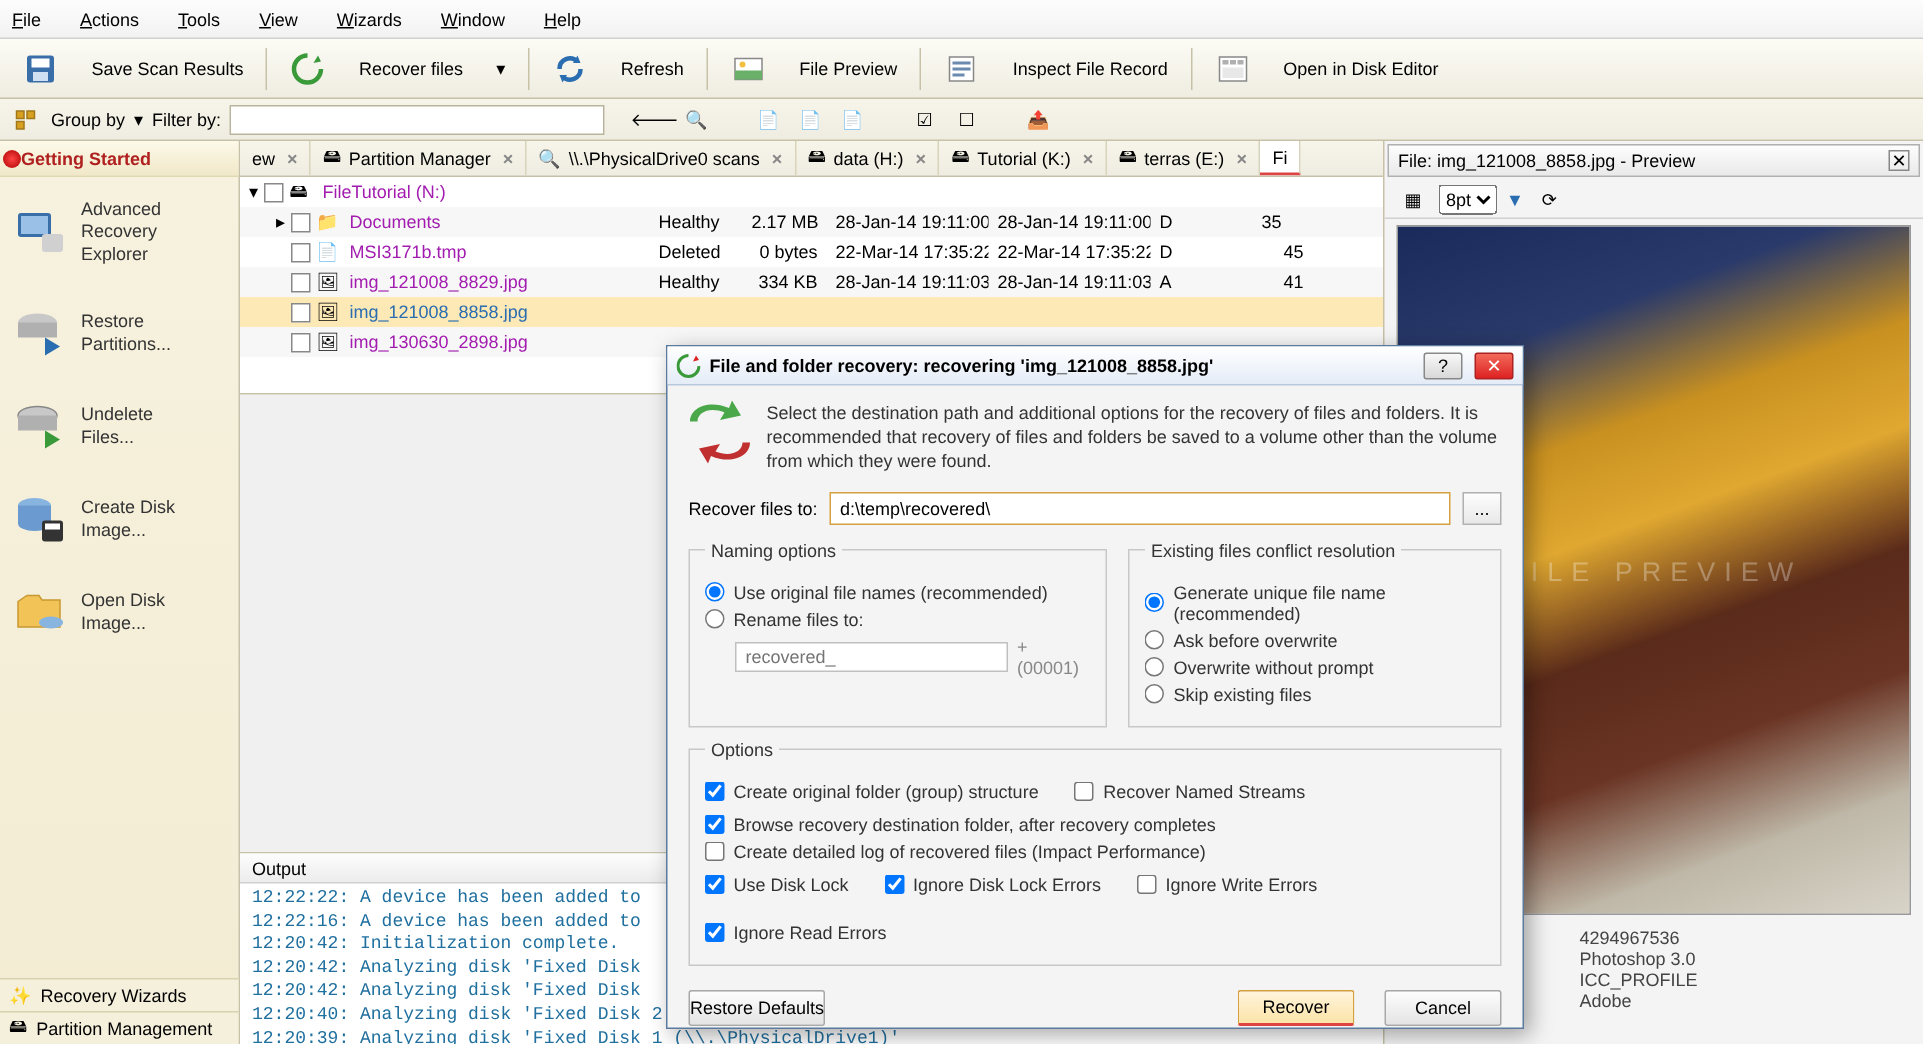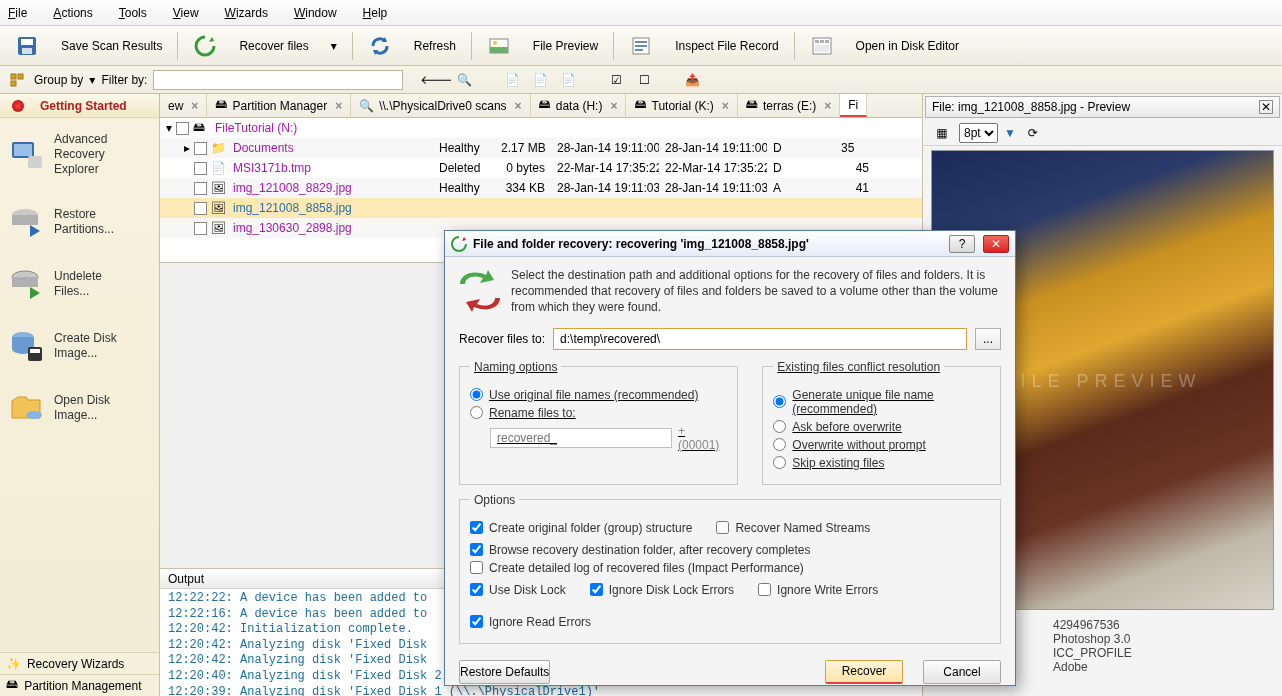--- a/index.html
+++ b/index.html
@@ -17,21 +17,21 @@
 .tbtn .ic { width: 24px; height: 24px; display:inline-flex; align-items:center; justify-content:center; }
 .tsep { width:1px; height:28px; background:#c7c2a7; margin:0 4px; }
 
 
 .toolbar2 { height: 28px; background: linear-gradient(#f7f5ea,#efede1); border-bottom:1px solid #c7c2a7; display:flex; align-items:center; padding:0 6px; gap:6px; }
 .filter-input { flex:0 0 250px; height:20px; border:1px solid #b8b49b; background:#fff; }
 .smallbtn { width:22px; height:22px; display:inline-flex; align-items:center; justify-content:center; border:1px solid transparent; }
 
 
 .sidebar { position:absolute; left:0; top:94px; width:160px; bottom:0; background: linear-gradient(#f7f2df,#f3ecd3); border-right:1px solid #c7c2a7; }
-.sidebar-hdr { height:24px; background:linear-gradient(#fdf9ea,#f0e8c8); border-bottom:1px solid #e0d8b0; display:flex; align-items:center; gap:16px; padding:0 12px; color:#b02020; font-weight:bold; }
+.sidebar-hdr { height:24px; background:linear-gradient(#fdf9ea,#f0e8c8); border-bottom:1px solid #e0d8b0; display:flex; align-items:center; gap:0; padding:0 2px; color:#b02020; font-weight:bold; }
 .navitem { display:flex; align-items:center; gap:10px; padding:14px 10px; }
 .navitem .bigic { width:34px; height:34px; display:flex; align-items:center; justify-content:center; }
 .navitem .lbl { color:#333; line-height:1.25; }
 .sidebar-footer { position:absolute; bottom:0; left:0; right:0; }
 .fbtn { height:22px; border-top:1px solid #d8d1b0; display:flex; align-items:center; gap:6px; padding:0 6px; background:#f5f0db; }
 
 
 .main { position:absolute; left:160px; top:94px; right:0; bottom:0; }
 
 
@@ -67,29 +67,29 @@
 .meta { padding:4px 10px; }
 .meta .mrow { display:flex; gap:30px; color:#444; }
 
 
 .dialog { position:absolute; left:444px; top:230px; width:572px; height:456px; background:#f4f4f4; border:1px solid #5a7aa0; box-shadow:4px 4px 14px rgba(0,0,0,.35); z-index:100; }
 .dlg-title { height:26px; background:linear-gradient(#fff,#e4ecf7); border-bottom:1px solid #b8c8dc; display:flex; align-items:center; padding:0 6px; gap:6px; }
 .dlg-title .t { flex:1;font-weight:bold; }
 .dlg-title .winbtn { width:26px; height:18px; border:1px solid #888; background:linear-gradient(#f8f8f8,#d8d8d8); display:inline-flex; align-items:center; justify-content:center; margin-left:2px; border-radius:2px; }
 .dlg-title .winbtn.close { background:linear-gradient(#f26a5a,#d22); color:#fff; border-color:#a22; }
 .dlg-body { padding:10px 14px 8px; }
-.dlg-desc { display:flex; gap:10px; margin-bottom:12px;align-items:center; }
+.dlg-desc { display:flex; gap:10px; margin-bottom:12px; }
 .dlg-desc .dic { width:42px; height:42px; }
 .dlg-desc p { color:#333; line-height:1.35; }
 .fld-row { display:flex; align-items:center; gap:8px; margin-bottom:10px; }
 .fld-row input[type=text] { flex:1; height:22px; border:1px solid #d4a040; background:#fff; padding:0 6px; }
 .dots { width:26px; height:22px; border:1px solid #b0b0b0; background:linear-gradient(#fdfdfd,#e8e8e8); }
 fieldset { border:1px solid #c8c8c8; padding:10px 10px 10px; margin-bottom:8px; }
 legend { padding:0 4px; color:#333; }
-.twocol { display:flex; gap:24px;text-decoration:underline; }
+.twocol { display:flex; gap:14px; }
 .twocol fieldset { flex:1; }
 .radio, .check { display:flex; align-items:center; gap:6px; margin:4px 0; color:#333; }
 .radio input, .check input { margin:0; }
 .rename-input { width:190px; height:20px; border:1px solid #c0c0c0; background:#fff; color:#999; padding:0 6px; }
 .opts-row { display:flex; flex-wrap:wrap; gap:10px 24px; }
 .dlg-foot { display:flex; align-items:center; padding:0 14px 6px; gap:20px; }
 .dlg-foot .spacer { flex:1; }
 .btn { min-width:78px; height:24px; border:1px solid #a8a8a8; background:linear-gradient(#fdfdfd,#e4e4e4); border-radius:2px; }
 .btn.primary { border-color:#d4a040; background:linear-gradient(#fff4dc,#fce4a8); border-bottom:2px solid #d44; }
 

